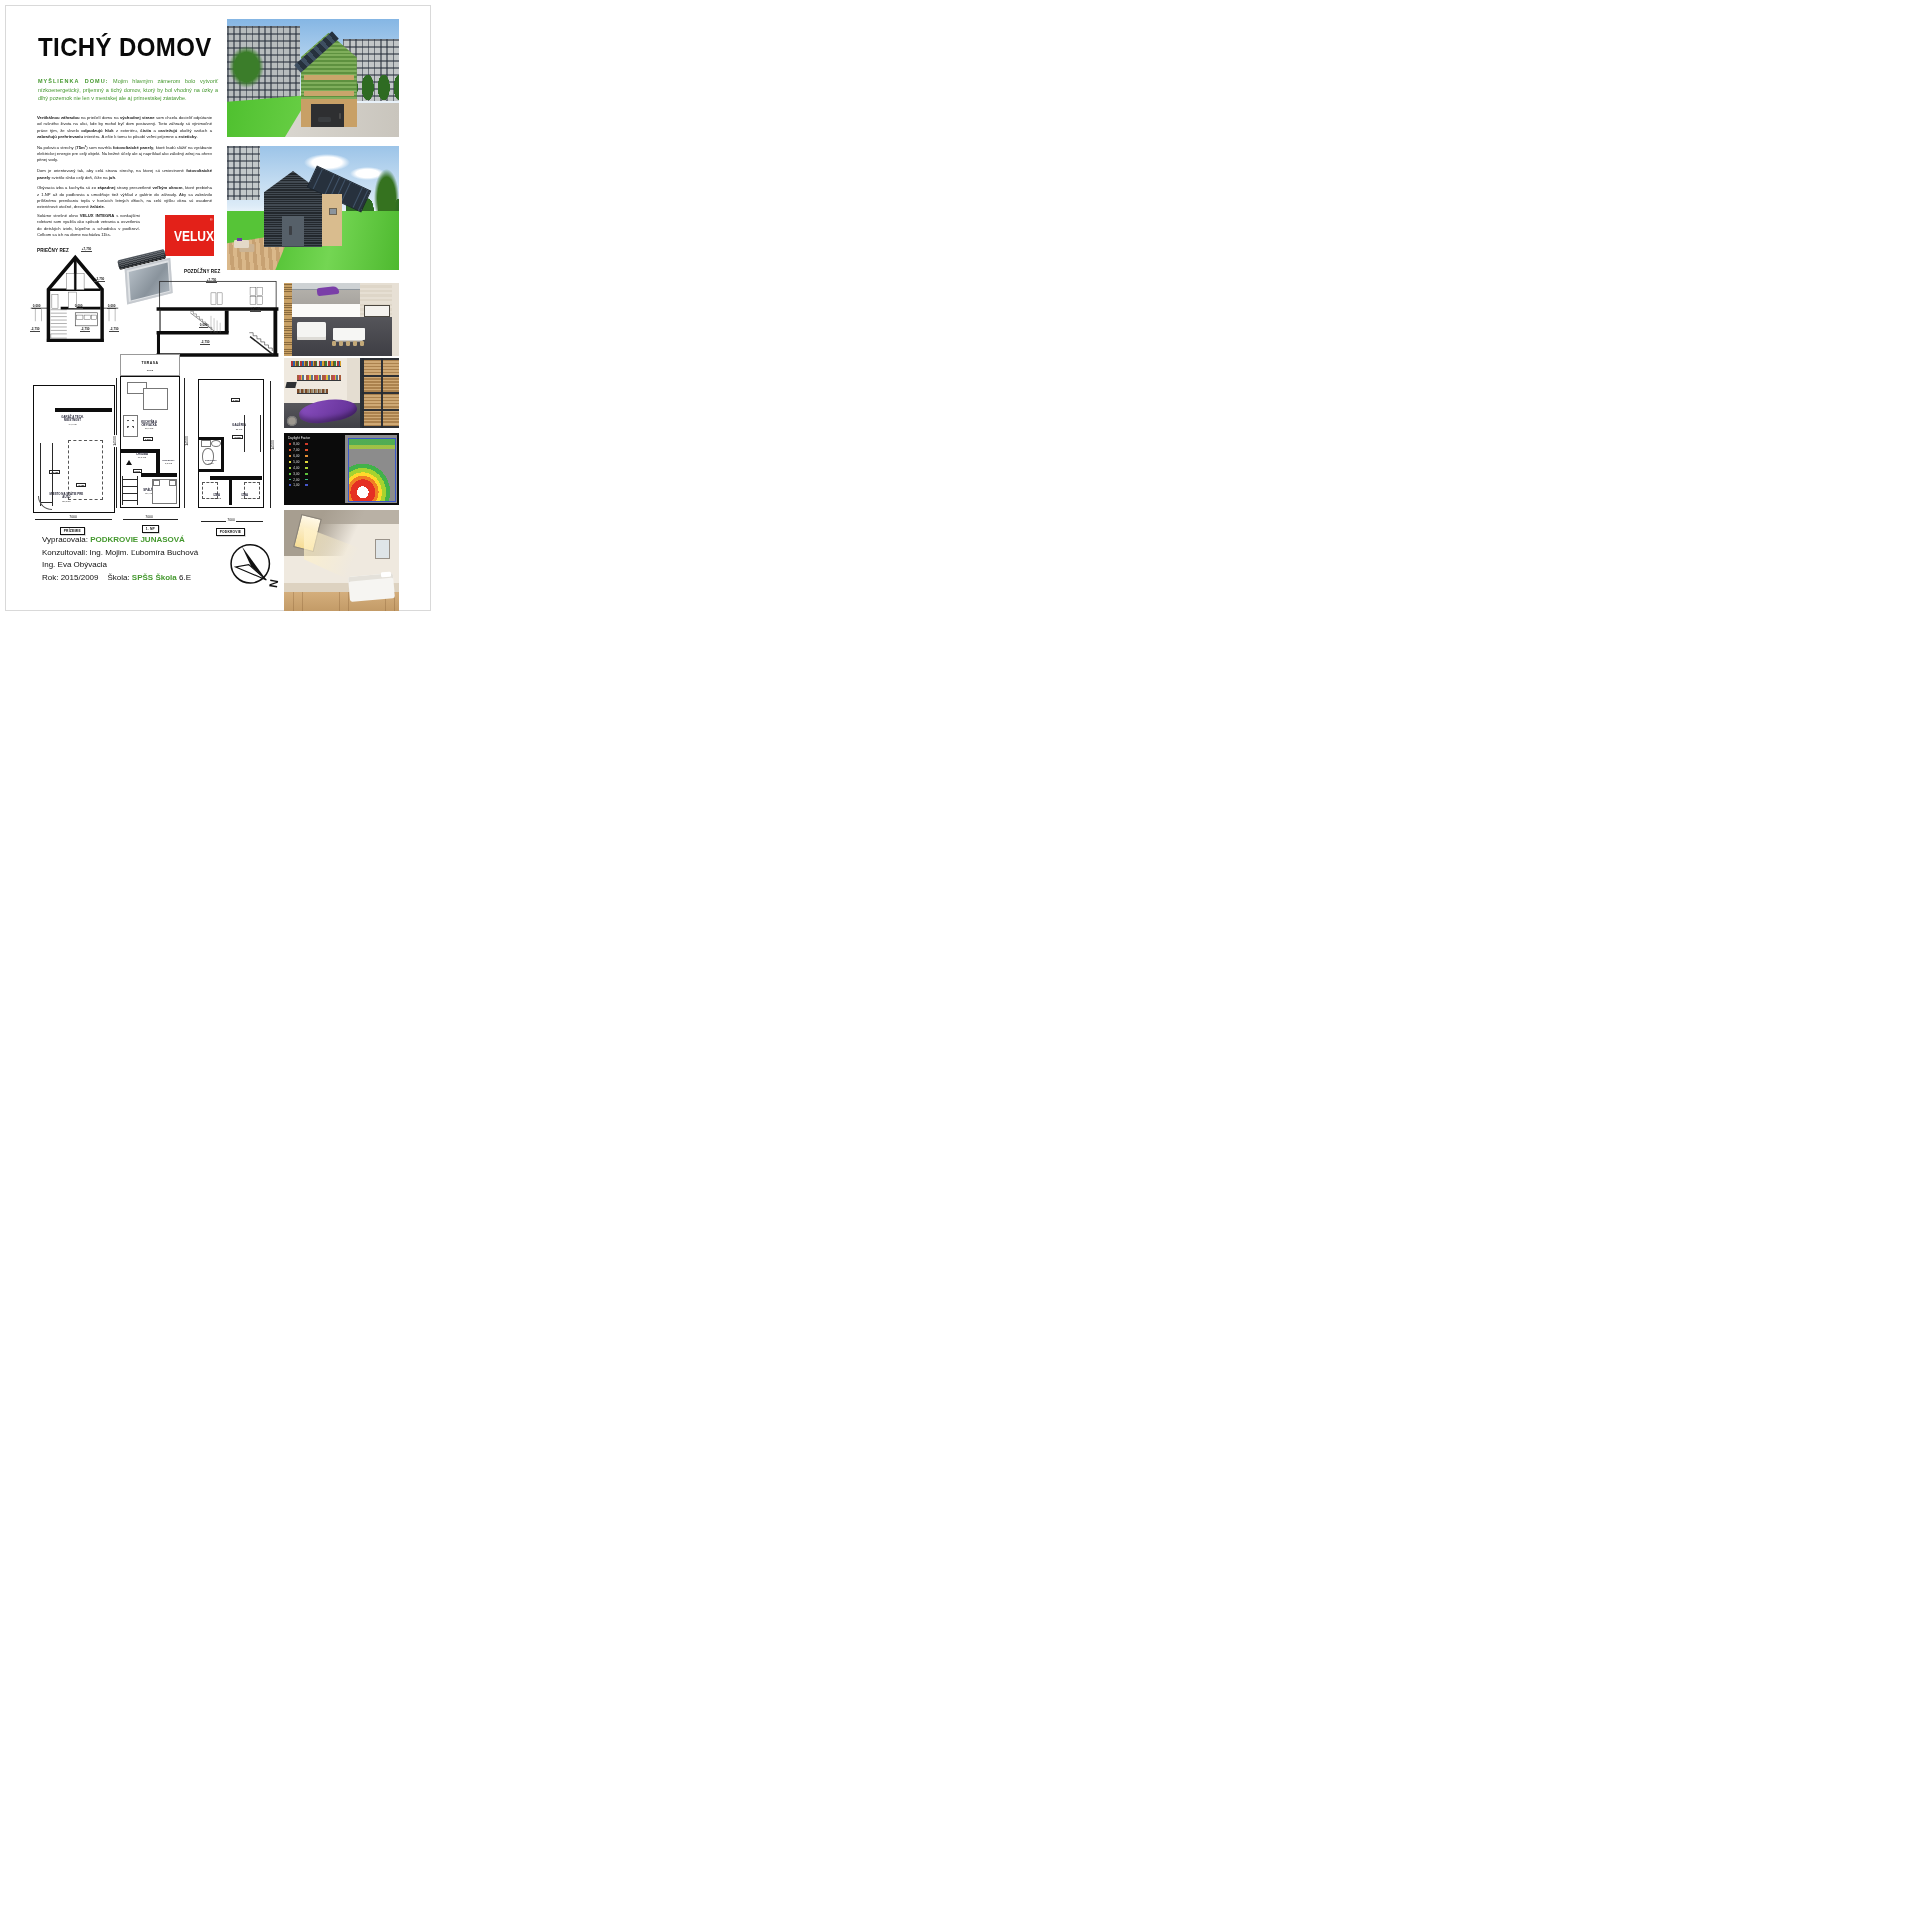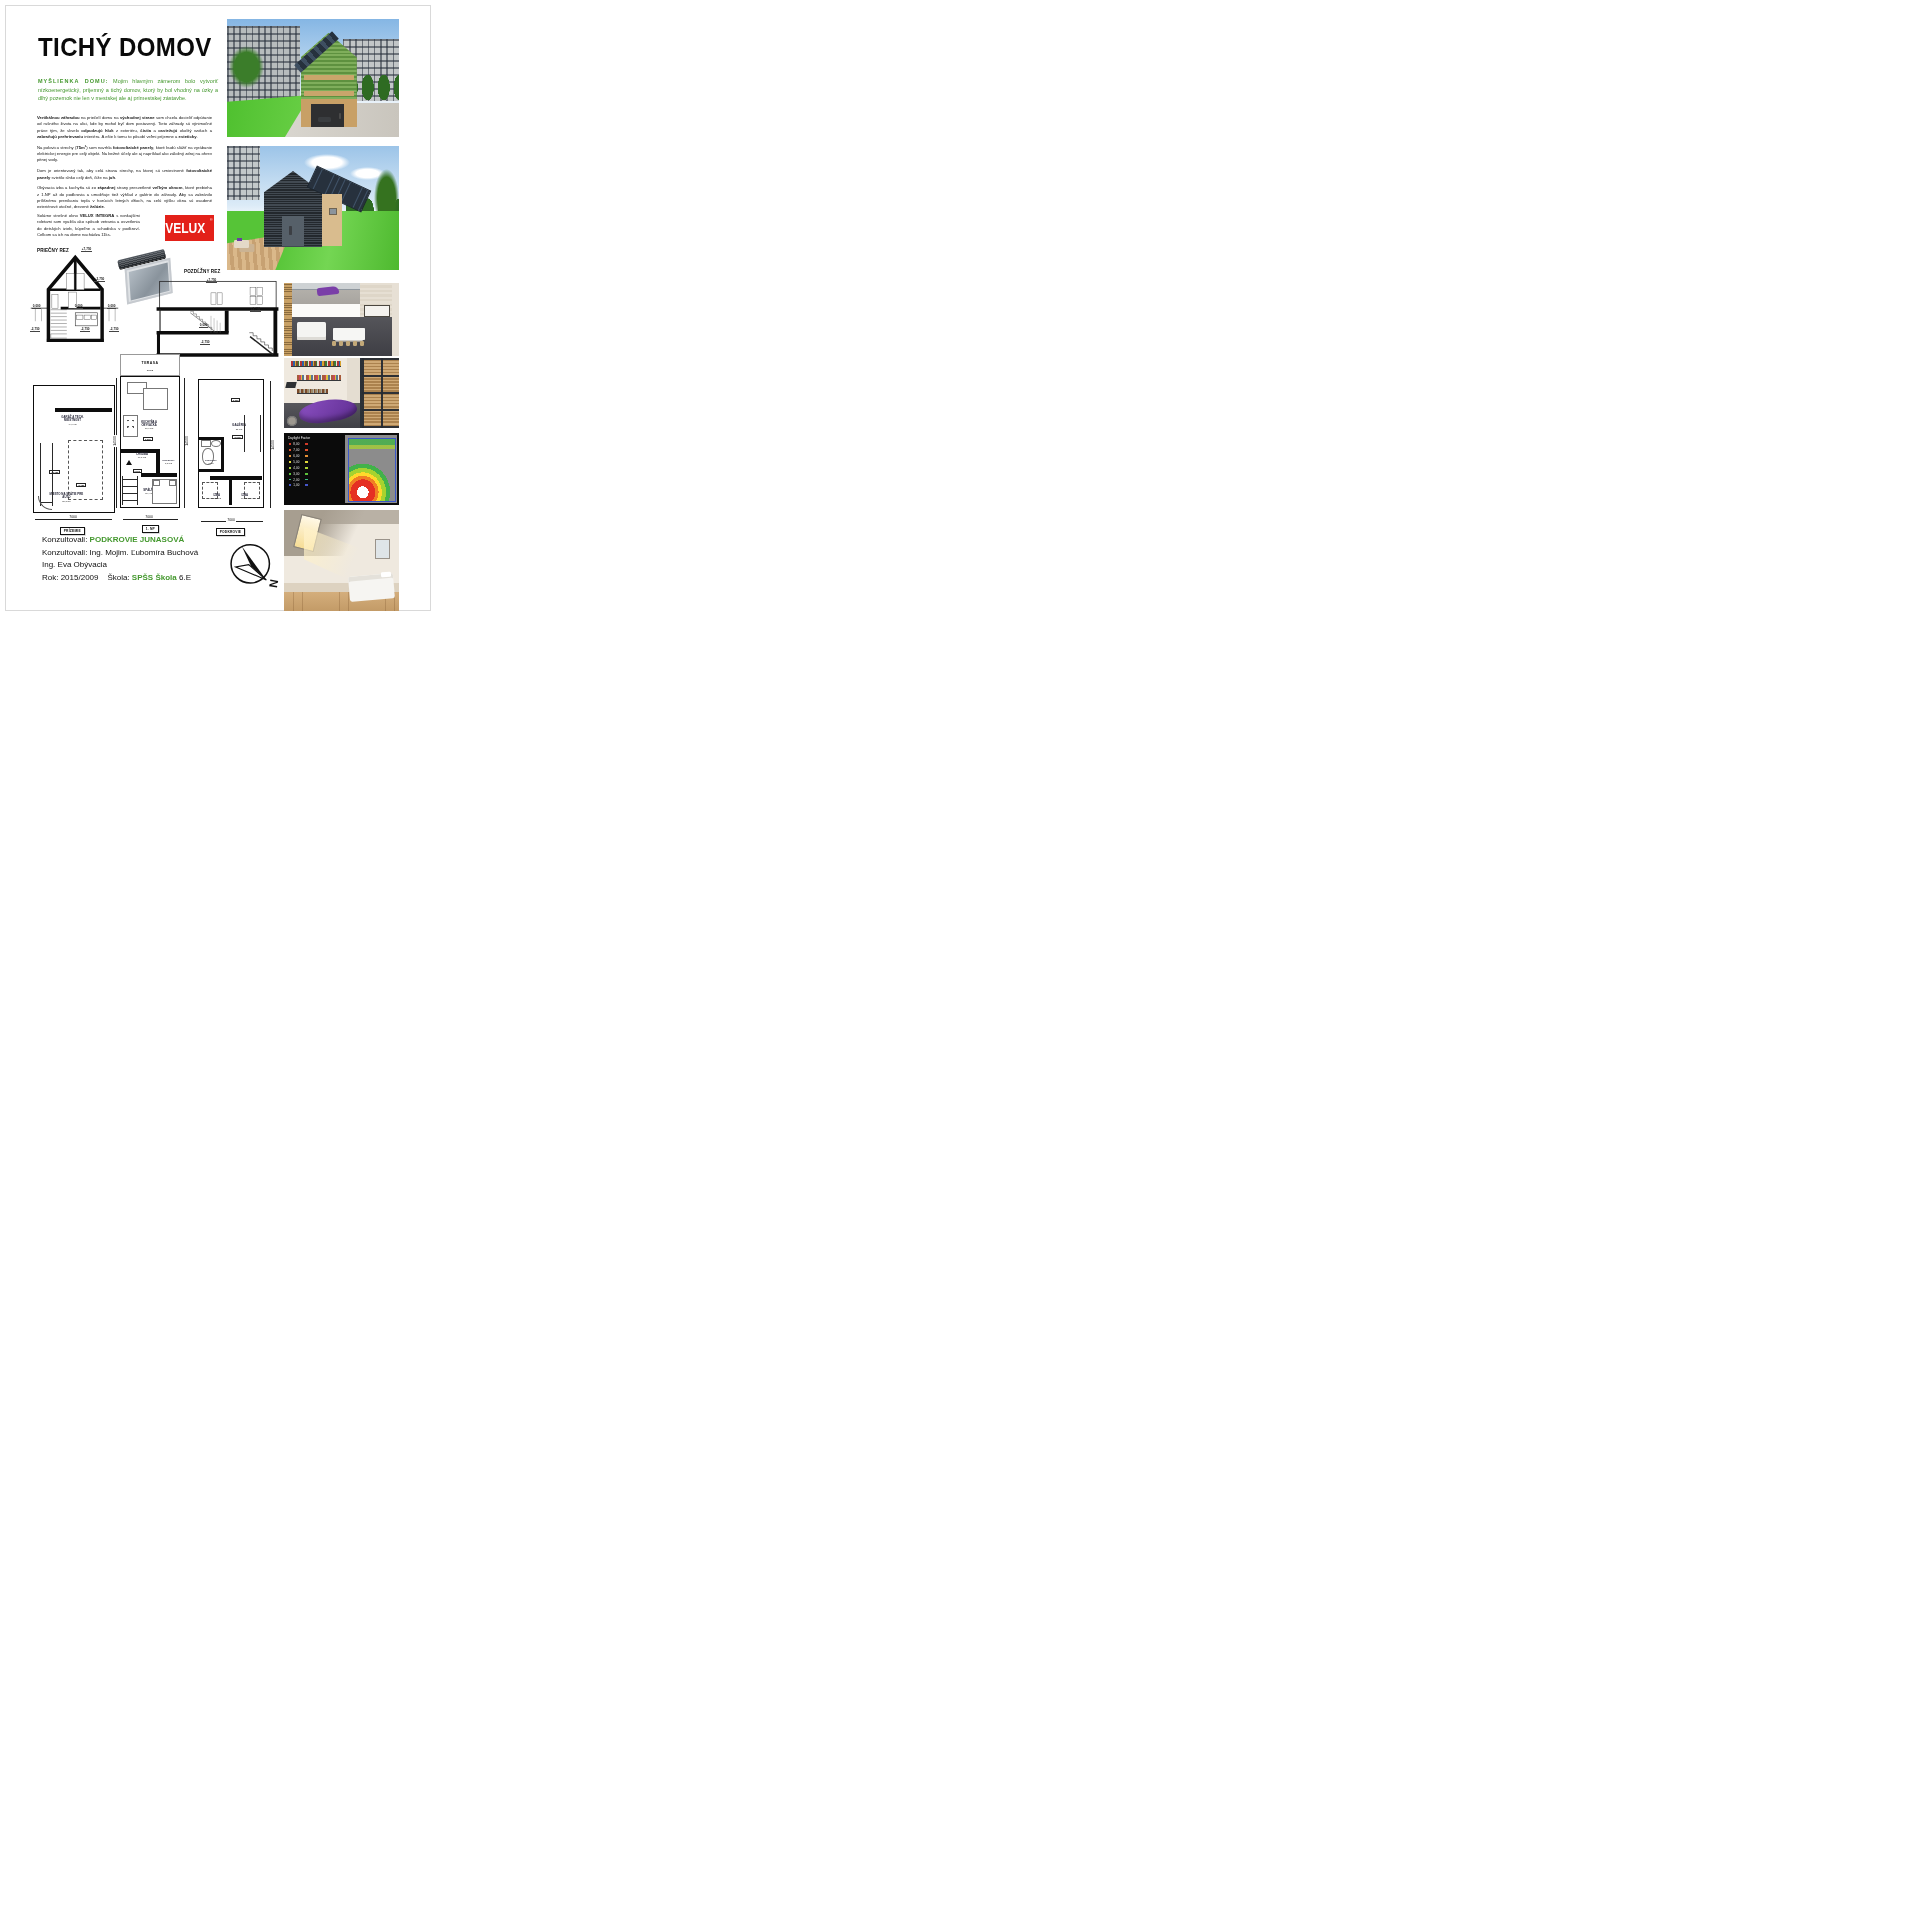--- a/index.html
+++ b/index.html
@@ -10,21 +10,21 @@
   .main-title{position:absolute;left:38px;top:32px;font-size:24px;font-weight:800;letter-spacing:0.4px;
               transform:scaleY(1.08);transform-origin:left top;color:#0a0a0a;white-space:nowrap;}
   .idea{position:absolute;left:38px;top:77px;width:180px;font-size:5.5px;line-height:1.55;
         color:#44982e;text-align:justify;margin:0;}
   .idea b{letter-spacing:1px;font-weight:800;}
   .paras{position:absolute;left:37px;top:115px;width:175px;}
   .body-p{margin:0 0 4.6px 0;font-size:4.2px;line-height:1.5;text-align:justify;color:#151515;}
   .p5row{position:absolute;left:37px;top:213px;width:177px;display:flex;gap:5.4px;align-items:flex-start;}
   .p5row .velux-par-host{width:116px;}
   .p5row .body-p{margin:0;}
-  .velux-logo{width:55px;height:26px;background:#e32119;display:flex;align-items:center;justify-content:flex-start;
+  .velux-logo{width:55px;height:41px;background:#e32119;display:flex;align-items:center;justify-content:flex-end;
               position:relative;margin-top:2.3px;margin-left:20px;}
   .velux-logo .vx{color:#fff;font-weight:800;font-size:12px;letter-spacing:0;transform:scaleY(1.25);}
   .velux-logo .reg{position:absolute;right:1.5px;top:2.3px;color:#fff;font-size:3.5px;}
   
   .sec-title{position:absolute;font-size:4.6px;font-weight:bold;letter-spacing:0.1px;color:#0c0c0c;white-space:nowrap;}
   .lvl{position:absolute;font-size:3.1px;font-weight:bold;color:#222;white-space:nowrap;border-bottom:0.4px solid #444;padding:0 0.8px 0.4px 0.8px;}
   .lvl::after{content:"";position:absolute;left:40%;top:100%;border:1.2px solid transparent;border-top-color:#444;}
   .drawing{position:absolute;}
   .velux-win{position:absolute;left:120px;top:247px;width:58px;height:58px;}
   .vw-rot{position:absolute;left:2.3px;top:7px;transform:rotate(-14deg);}
@@ -261,21 +261,21 @@
   </div>
 </div>
 <div class="dim-line-v" style="left:270px;top:381px;height:127px;"></div>
 <span class="dim-label v" style="left:267px;top:443px;">14500</span>
 <div class="dim-line" style="left:201px;top:521px;width:62px;"></div>
 <span class="dim-label" style="left:226px;top:518px;">7000</span>
 <div class="plan-tag" style="left:216px;top:528px;">PODKROVIE</div>
 
 <div class="credits">
   <div class="cr-line">
-    <span>Konzultovali:</span>
+    <span>Vypracovala:</span>
     <span class="cr-green">PODKROVIE JUNASOVÁ</span>
   </div>
   <div class="cr-line">Konzultovali: Ing. Mojim. Ľubomíra Buchová</div>
   <div class="cr-line">Ing. Eva Obývacia</div>
   <div class="cr-line">
     <span>Rok: 2015/2009</span>&nbsp;&nbsp;&nbsp;
     <span>Škola:</span>
     <span class="cr-green">SPŠS Škola</span>
     <span>6.E</span>
   </div>

